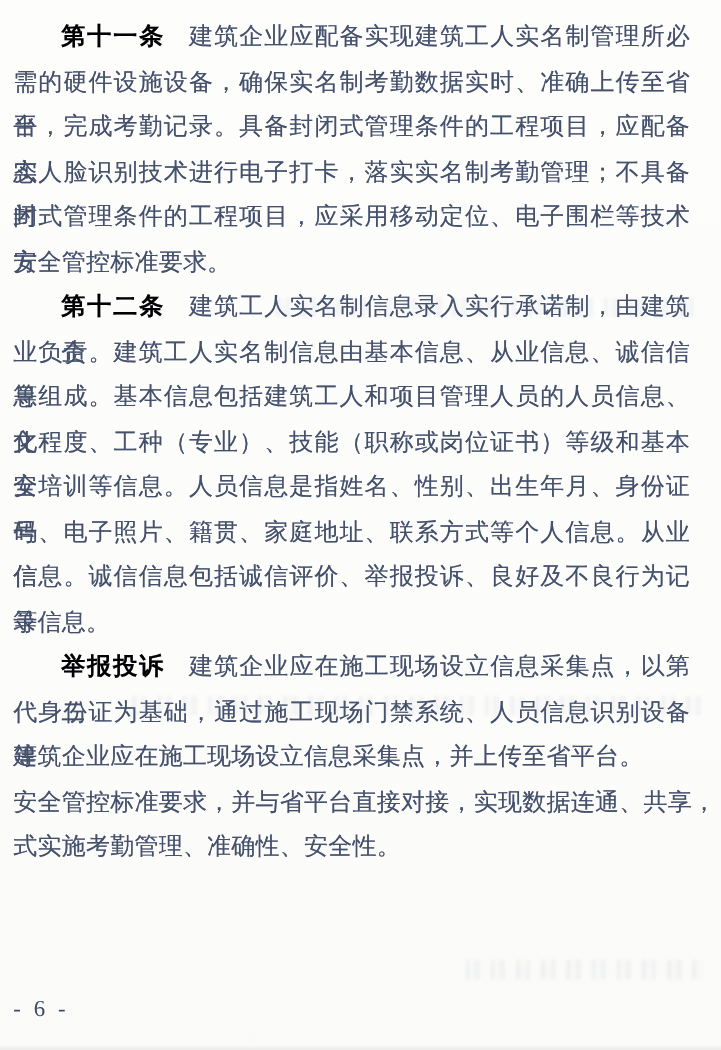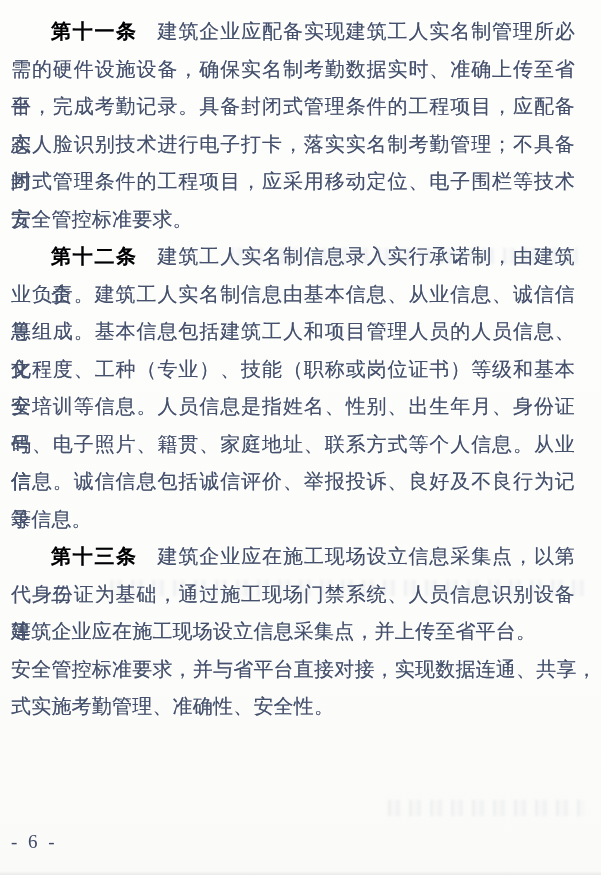--- a/index.html
+++ b/index.html
@@ -94,21 +94,21 @@
     <div class="line j"><span>闭式管理条件的工程项目，应采用移动定位、电子围栏等技术方</span></div>
     <div class="line"><span>安全管控标准要求。</span></div>
     <div class="line j ind"><span class="head">第十二条</span><span class="headgap"></span><span>建筑工人实名制信息录入实行承诺制，由建筑企</span></div>
     <div class="line j"><span>业负责。建筑工人实名制信息由基本信息、从业信息、诚信信息</span></div>
     <div class="line j"><span>等组成。基本信息包括建筑工人和项目管理人员的人员信息、文</span></div>
     <div class="line j"><span>化程度、工种（专业）、技能（职称或岗位证书）等级和基本安</span></div>
     <div class="line j"><span>全培训等信息。人员信息是指姓名、性别、出生年月、身份证号</span></div>
     <div class="line j"><span>码、电子照片、籍贯、家庭地址、联系方式等个人信息。从业信</span></div>
     <div class="line j"><span>信息。诚信信息包括诚信评价、举报投诉、良好及不良行为记录</span></div>
     <div class="line"><span>等信息。</span></div>
-    <div class="line j ind"><span class="head">第十三条</span><span class="headgap"></span><span>建筑企业应在施工现场设立信息采集点，以第二</span></div>
+    <div class="line j ind"><span class="head">举报投诉</span><span class="headgap"></span><span>建筑企业应在施工现场设立信息采集点，以第二</span></div>
     <div class="line j"><span>代身份证为基础，通过施工现场门禁系统、人员信息识别设备等</span></div>
     <div class="line"><span>建筑企业应在施工现场设立信息采集点，并上传至省平台。</span></div>
     <div class="line"><span>安全管控标准要求，并与省平台直接对接，实现数据连通、共享，</span></div>
     <div class="line"><span>式实施考勤管理、准确性、安全性。</span></div>
   </div>
 
 <div class="bleed b1"></div>
 <div class="bleed b2"></div>
 <div class="bleed b3"></div>
 

